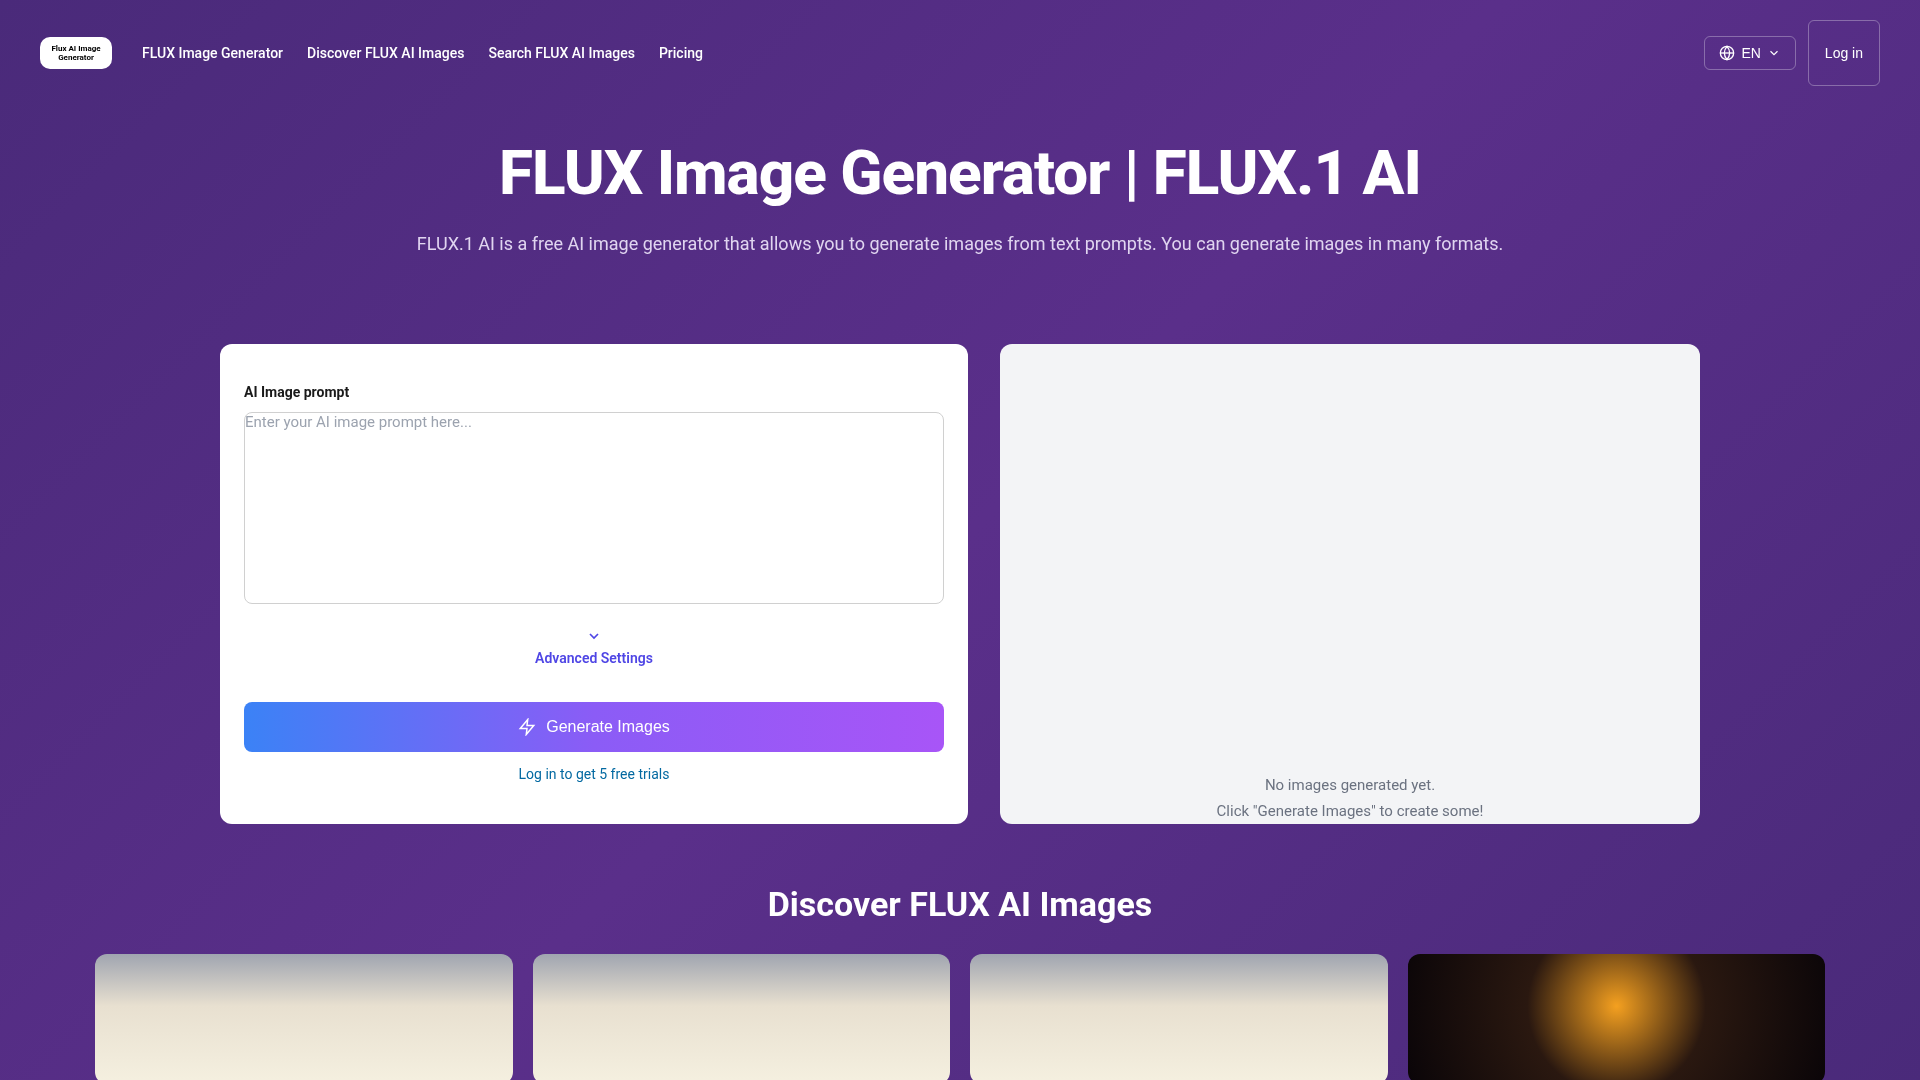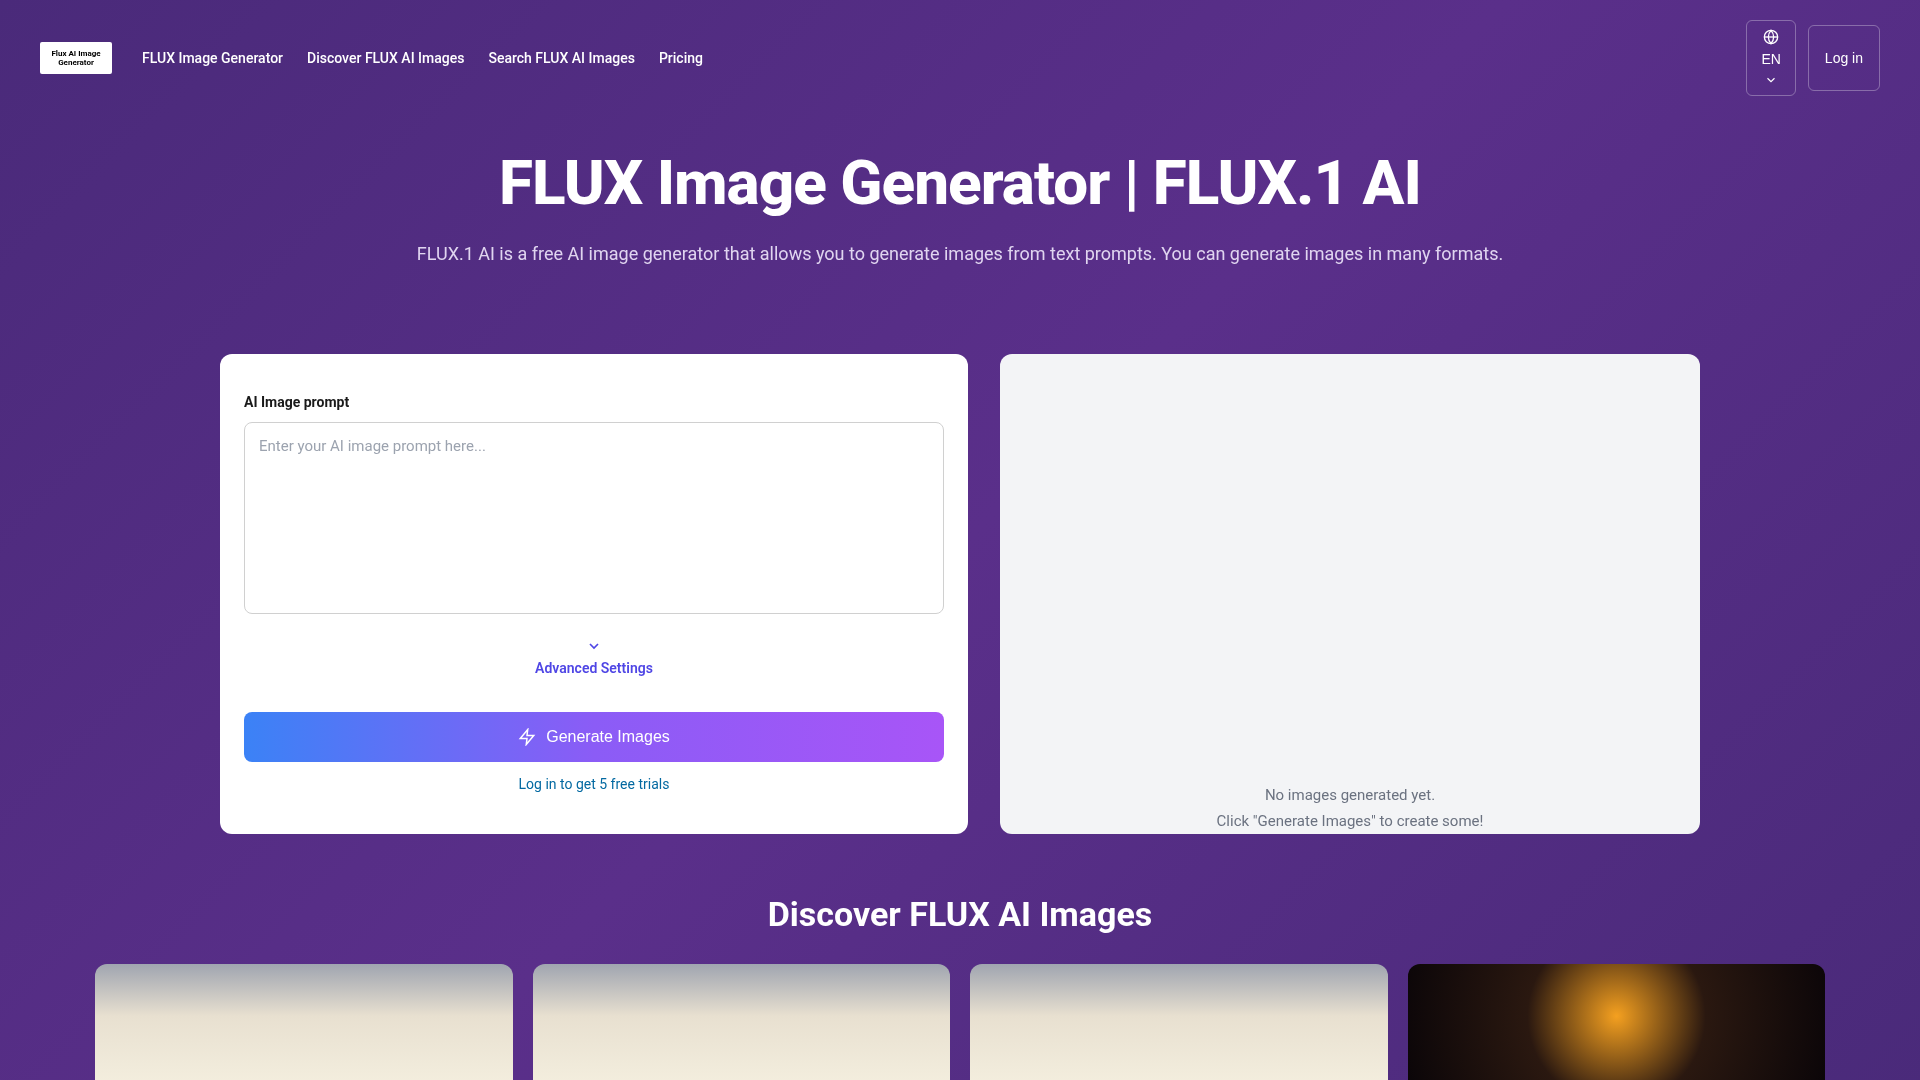--- a/index.html
+++ b/index.html
@@ -28,21 +28,21 @@
       width: 72px;
       height: 32px;
       background: #fff;
       display: flex;
       align-items: center;
       justify-content: center;
       font-size: 8px;
       color: #000;
       font-weight: bold;
       text-align: center;
-      border-radius: 2px;
+      border-radius: 10px;
     }
     
     .nav-links {
       display: flex;
       gap: 24px;
       flex: 1;
     }
     
     .nav-link {
       color: #fff;
@@ -61,21 +61,20 @@
       display: flex;
       align-items: center;
       gap: 6px;
       padding: 8px 14px;
       border: 1px solid rgba(255,255,255,0.3);
       border-radius: 6px;
       cursor: pointer;
       font-size: 14px;
       background: transparent;
       color: #fff;
-      flex-direction: column;
     }
     
     .login-btn {
       padding: 24px 16px;
       border: 1px solid rgba(255,255,255,0.3);
       border-radius: 6px;
       cursor: pointer;
       font-size: 14px;
       background: transparent;
       color: #fff;
@@ -124,21 +123,20 @@
       font-weight: 700;
       color: #1a1a1a;
       margin-bottom: 12px;
     }
     
     .prompt-textarea {
       width: 100%;
       height: 192px;
       border: 1px solid #d0d0d0;
       border-radius: 8px;
-      padding: 14px;
       font-size: 15px;
       font-family: inherit;
       resize: none;
       color: #1a1a1a;
     }
     
     .prompt-textarea::placeholder {
       color: #9ca3af;
     }
     

